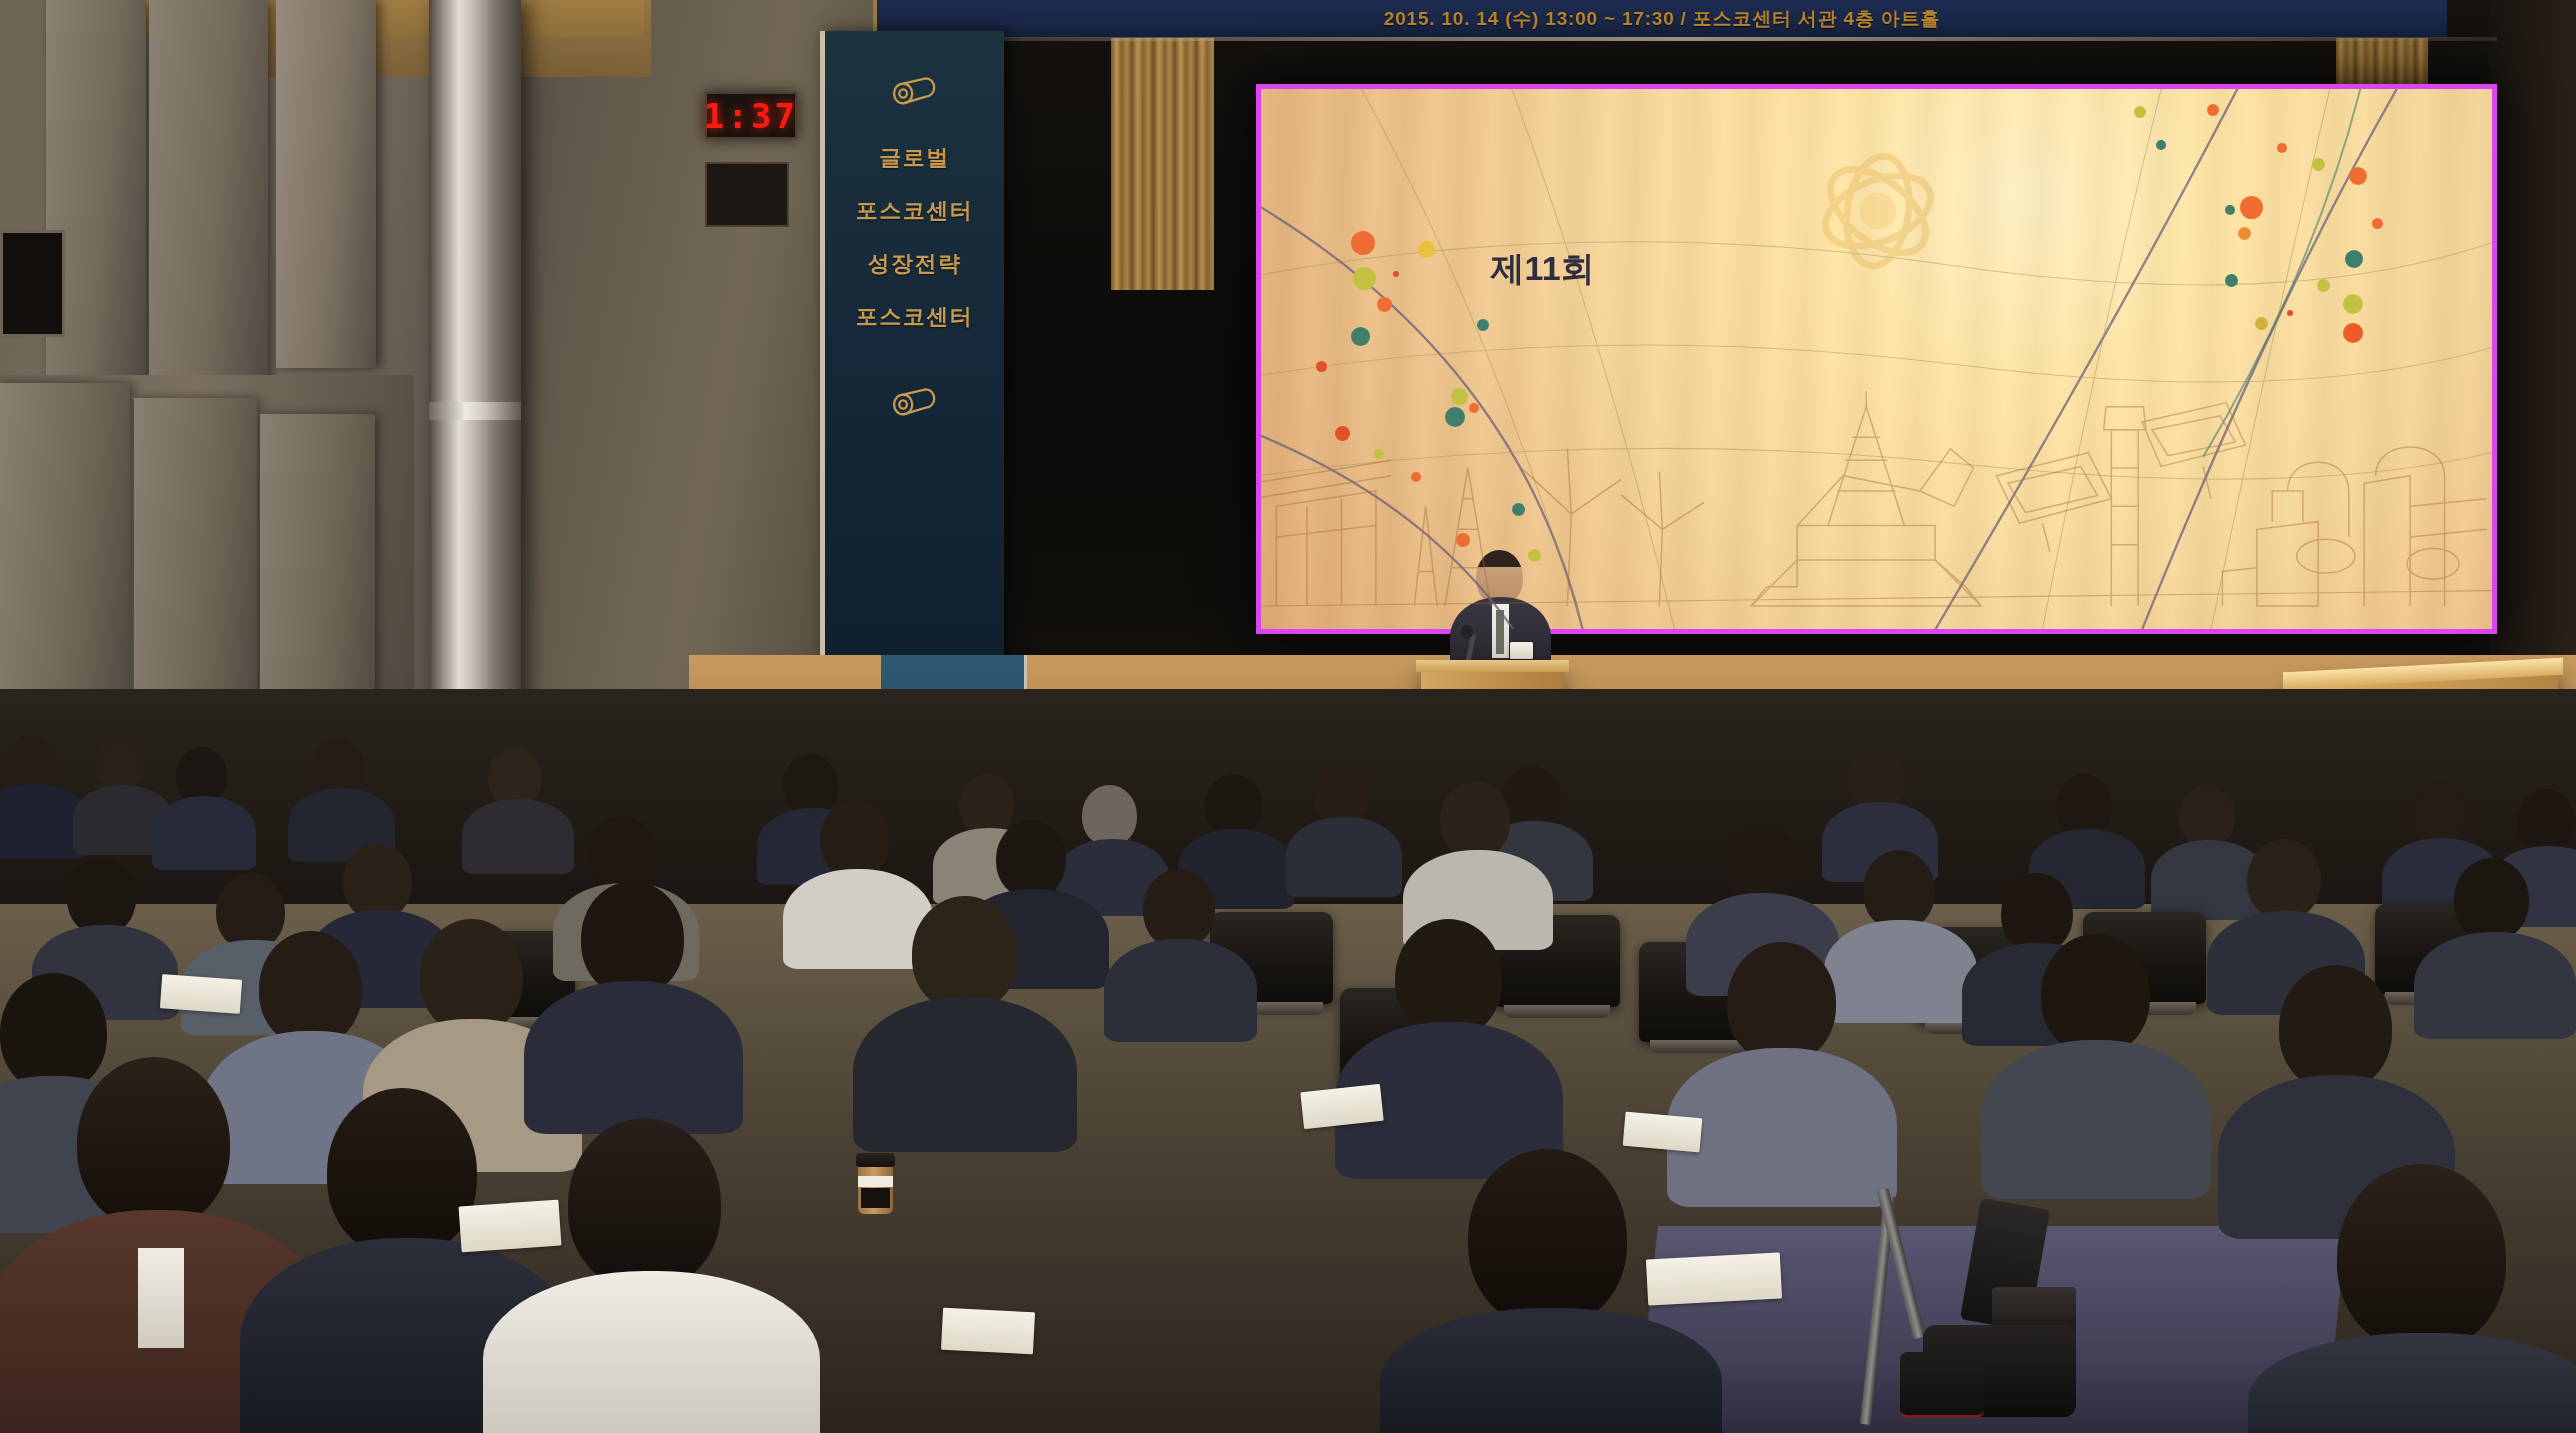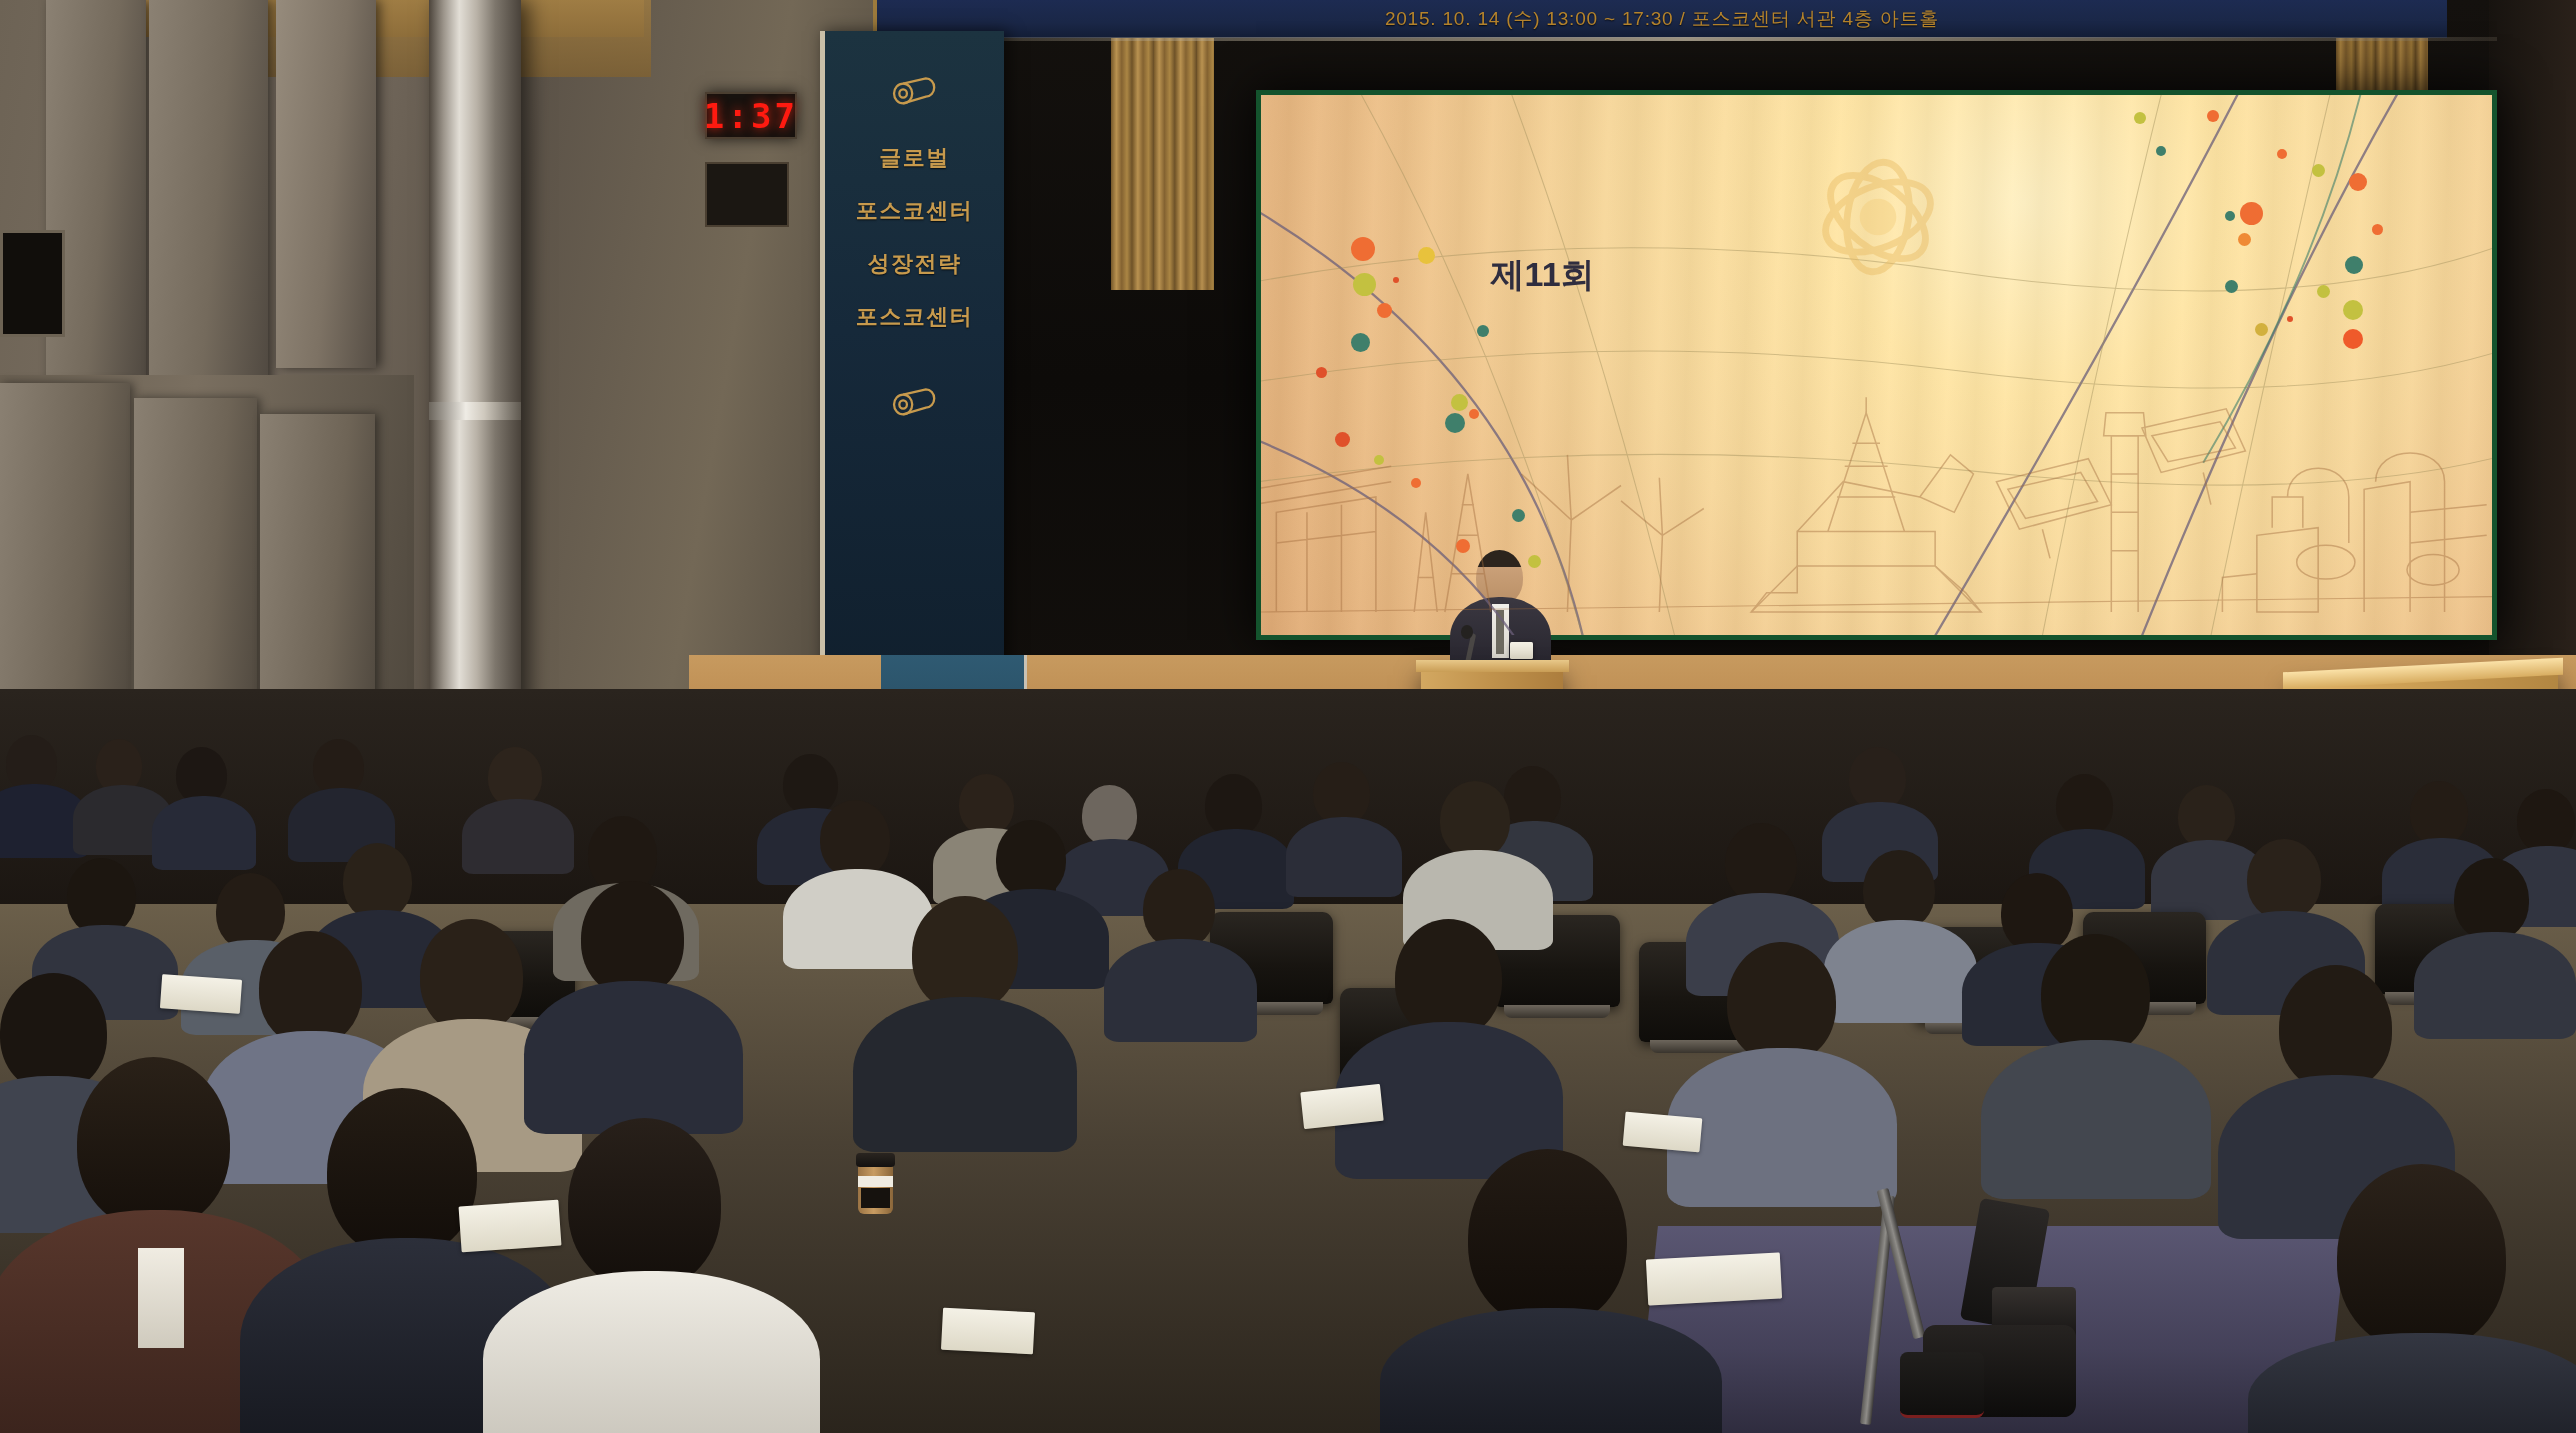--- a/index.html
+++ b/index.html
@@ -45,38 +45,38 @@
     background:linear-gradient(90deg,#433c34,#8e877d 35%,#b5aea4 55%,#4a433b); }
 
   
   .prosc { position:absolute; left:873px; top:0; width:1703px; height:689px;
     background:linear-gradient(180deg,#14110e 0%,#0d0b09 55%,#120f0c 100%); }
   .prosc-right { position:absolute; left:2489px; top:0; width:87px; height:766px;
     background:linear-gradient(90deg,#17130f,#2a211a); }
   .banner { position:absolute; left:877px; top:0; width:1570px; height:38px;
     background:linear-gradient(180deg,#1d2b52 0%,#1a2747 60%,#131d36 100%);
     display:flex; align-items:center; justify-content:center; overflow:hidden; }
-  .banner-text { color:#c28b2a; font-size:19px; font-weight:normal; letter-spacing:0.8px;
+  .banner-text { color:#c28b2a; font-size:19px; font-weight:bold; letter-spacing:0.8px;
     white-space:nowrap; text-shadow:0 0.8px 1.5px rgba(0,0,0,.8); opacity:.92;text-align:center; }
   .banner-edge { position:absolute; left:873px; top:37px; width:1624px; height:3.8px;
     background:linear-gradient(90deg,rgba(160,150,130,.15),rgba(190,180,160,.8),rgba(120,110,95,.25)); }
   .banner-left-cap { position:absolute; left:873px; top:0; width:12.3px; height:38px;
     background:#9c7a3c; }
 
   
   .curtain { position:absolute; top:37px; width:103px; height:253px;
     background:repeating-linear-gradient(90deg,#7a5b2b 0px,#c29954 5.4px,#8a6733 10.7px,#b38c47 16px,#6d5128 21.4px);
     opacity:.95; }
   .curtain-l { left:1111px; }
   .curtain-r { left:2336px; width:92px;
     background:repeating-linear-gradient(90deg,#6a4e25 0px,#a8813f 4.6px,#7a5a2b 10px,#9a7637 15.3px,#5e4520 20px); }
 
   
-  .screen-frame { position:absolute; left:1256px; top:90px; width:1241px; height:550px;
-    background:#14532d; padding:4.6px; box-shadow:0 0 46px rgba(0,0,0,.9); }
+  .screen-frame { position:absolute; left:1256px; top:84px; width:1241px; height:550px;
+    background:#d946ef; padding:4.6px; box-shadow:0 0 46px rgba(0,0,0,.9); }
   .screen { position:relative; width:100%; height:100%; overflow:hidden;
     background:
       radial-gradient(circle at 62% 20%, #fff0c2 0%, #ffe5a4 22%, #f7d79a 48%, #eec28a 72%, #e0ab76 100%); }
   .screen::after { content:""; position:absolute; inset:0;
     background:repeating-linear-gradient(92deg, rgba(255,255,255,.045) 0px, rgba(0,0,0,.035) 29px, rgba(255,255,255,.04) 58px);
     pointer-events:none; }
 
   .scr-title { position:absolute; left:230px; top:157px; display:flex; align-items:baseline; gap:15.3px; z-index:6; }
   .scr-title .pre { font-size:34px; color:#2f2d3f; font-weight:bold; }
   .scr-title .main { font-size:63px; color:#2b2940; font-weight:bold; letter-spacing:-1.5px;

